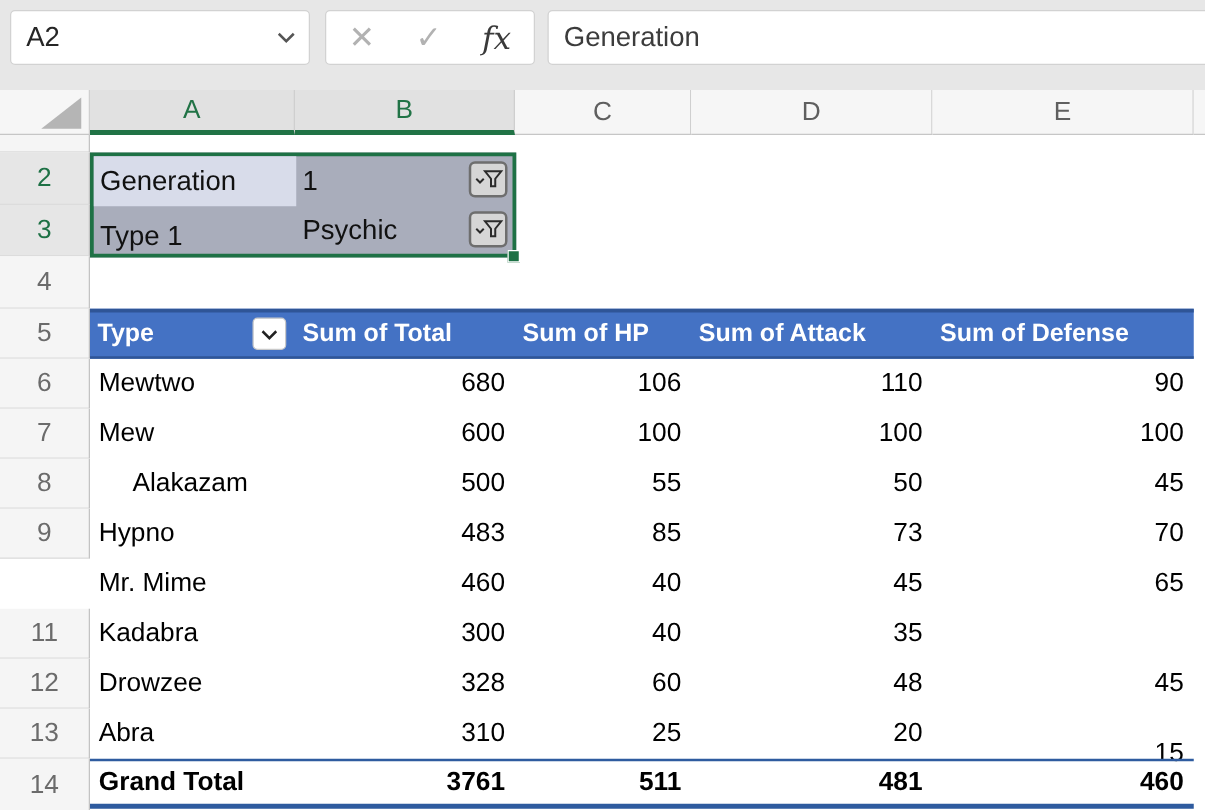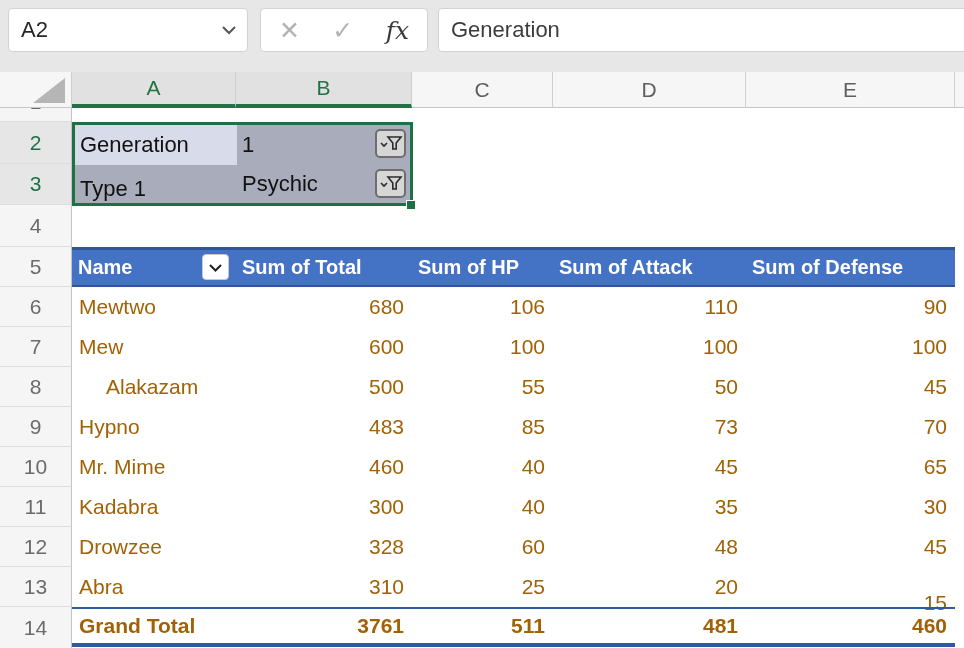--- a/index.html
+++ b/index.html
@@ -33,21 +33,21 @@
                  border-left:32px solid transparent; border-bottom:25px solid #b5b5b5; }
 
   
   .rowhead { position:absolute; left:0; width:72px; background:#f5f5f5; border-right:1px solid #c3c3c3;
              border-bottom:1px solid #dcdcdc; display:flex; align-items:center; justify-content:center;
              font-size:21px; color:#6b6b6b; overflow:hidden; }
   .rowhead.sel { background:#e6e6e6; color:#1e7145; }
   .rowhead.clip span { transform:translateY(-13px); display:block; }
 
   
-  .cell { position:absolute; font-size:21px; color:#a16207; display:flex; align-items:center; }
+  .cell { position:absolute; font-size:21px; color:#000000; display:flex; align-items:center; }
   .cell.num { justify-content:flex-end; padding-right:8px; }
   .cell.txt { padding-left:7px; }
   .cA { left:72px;  width:164px; }
   .cB { left:236px; width:176px; }
   .cC { left:412px; width:141px; }
   .cD { left:553px; width:193px; }
   .cE { left:746px; width:209px; }
 
   
   .selbox { position:absolute; left:72px; top:122px; width:341px; height:84px;
@@ -128,23 +128,20 @@
     </div>
   <div class="rowhead" style="top:327px;height:40px;">
       <span>7</span>
     </div>
   <div class="rowhead" style="top:367px;height:40px;">
       <span>8</span>
     </div>
   <div class="rowhead" style="top:407px;height:40px;">
       <span>9</span>
     </div>
-  <div class="rowhead" style="top:447px;height:40px;">
-      <span>10</span>
-    </div>
   <div class="rowhead" style="top:487px;height:40px;">
       <span>11</span>
     </div>
   <div class="rowhead" style="top:527px;height:40px;">
       <span>12</span>
     </div>
   <div class="rowhead" style="top:567px;height:40px;">
       <span>13</span>
     </div>
   <div class="rowhead" style="top:607px;height:41px;border-bottom:none;">
@@ -165,21 +162,21 @@
     <div class="filterbtn" style="top:44px;">
       <svg width="24" height="20" viewBox="0 0 24 20">
         <polyline points="2,9 5,12 8,9" fill="none" stroke="#2b2b2b" stroke-width="1.6"></polyline>
         <polygon points="9,3 22,3 17.2,9 17.2,15 13.8,15 13.8,9" fill="none" stroke="#2b2b2b" stroke-width="1.6"></polygon>
       </svg>
     </div>
   </div>
   <div class="fillhandle"></div>
 
   <div class="pivothead-bg"></div>
-  <div class="phcell" style="left:72px;width:164px;">Name</div>
+  <div class="phcell" style="left:72px;width:164px;">Type</div>
   <div class="namedrop">
     <svg width="15" height="11" viewBox="0 0 15 11">
         <polyline points="2,3 7.5,8.5 13,3" fill="none" stroke="#222" stroke-width="2"></polyline>
       </svg>
   </div>
   <div class="phcell" style="left:412px;width:141px;">Sum of HP</div>
   <div class="phcell" style="left:236px;width:176px;">Sum of Total</div>
   <div class="phcell" style="left:746px;width:209px;">Sum of Defense</div>
   <div class="phcell" style="left:553px;width:193px;">Sum of Attack</div>
 
@@ -210,21 +207,20 @@
   <div class="cell txt cA" style="top:447px;height:40px;">Mr. Mime</div>
   <div class="cell num cB" style="top:447px;height:40px;">460</div>
   <div class="cell num cC" style="top:447px;height:40px;">40</div>
   <div class="cell num cD" style="top:447px;height:40px;">45</div>
   <div class="cell num cE" style="top:447px;height:40px;">65</div>
 
   <div class="cell txt cA" style="top:487px;height:40px;">Kadabra</div>
   <div class="cell num cB" style="top:487px;height:40px;">300</div>
   <div class="cell num cC" style="top:487px;height:40px;">40</div>
   <div class="cell num cD" style="top:487px;height:40px;">35</div>
-  <div class="cell num cE" style="top:487px;height:40px;">30</div>
 
   <div class="cell txt cA" style="top:527px;height:40px;">Drowzee</div>
   <div class="cell num cB" style="top:527px;height:40px;">328</div>
   <div class="cell num cC" style="top:527px;height:40px;">60</div>
   <div class="cell num cD" style="top:527px;height:40px;">48</div>
   <div class="cell num cE" style="top:527px;height:40px;">45</div>
 
   <div class="cell txt cA" style="top:567px;height:40px;">Abra</div>
   <div class="cell num cB" style="top:567px;height:40px;">310</div>
   <div class="cell num cC" style="top:567px;height:40px;">25</div>

